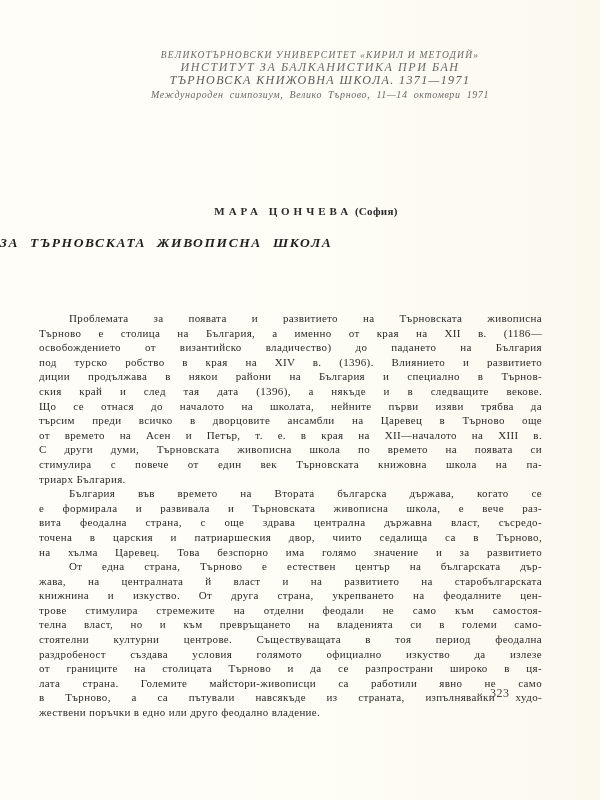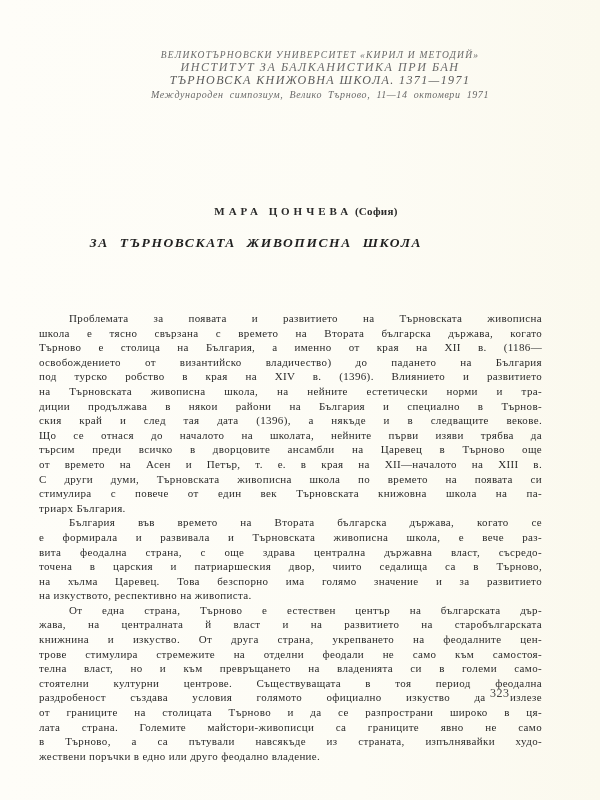--- a/index.html
+++ b/index.html
@@ -69,21 +69,21 @@
       letter-spacing: 4px;
     }
     .author .place {
       letter-spacing: 0.3px;
     }
     .title {
       position: absolute;
       top: 235px;
       left: 0;
       width: 512px;
-      text-align: center;
+      text-align: left;
       font-size: 13.5px;
       font-weight: bold;
       font-style: italic;
       letter-spacing: 1.6px;
       word-spacing: 6px;
       color: #222;
     }
     .body {
       position: absolute;
       top: 283px;
@@ -134,54 +134,51 @@
     <span class="name">МАРА ЦОНЧЕВА</span>
     <span class="place">(София)</span>
   </div>
 
   <div class="title">ЗА ТЪРНОВСКАТА ЖИВОПИСНА ШКОЛА</div>
 
   <div class="body">
 
     <div>
       <span class="ln first">Проблемата за появата и развитието на Търновската живописна</span>
-      <span class="ln">школа е тясно свързана с времето на Втората българска държава, когато</span>
       <span class="ln">Търново е столица на България, а именно от края на XII в. (1186—</span>
       <span class="ln">освобождението от византийско владичество) до падането на България</span>
       <span class="ln">под турско робство в края на XIV в. (1396). Влиянието и развитието</span>
-      <span class="ln">на Търновската живописна школа, на нейните естетически норми и тра-</span>
       <span class="ln">диции продължава в някои райони на България и специално в Търнов-</span>
       <span class="ln">ския край и след тая дата (1396), а някъде и в следващите векове.</span>
       <span class="ln">Що се отнася до началото на школата, нейните първи изяви трябва да</span>
       <span class="ln">търсим преди всичко в дворцовите ансамбли на Царевец в Търново още</span>
       <span class="ln">от времето на Асен и Петър, т. е. в края на XII—началото на XIII в.</span>
       <span class="ln">С други думи, Търновската живописна школа по времето на появата си</span>
       <span class="ln">стимулира с повече от един век Търновската книжовна школа на па-</span>
       <span class="ln last">триарх България.</span>
     </div>
 
     <div>
       <span class="ln first">България във времето на Втората българска държава, когато се</span>
       <span class="ln">е формирала и развивала и Търновската живописна школа, е вече раз-</span>
       <span class="ln">вита феодална страна, с още здрава централна държавна власт, съсредо-</span>
       <span class="ln">точена в царския и патриаршеския двор, чиито седалища са в Търново,</span>
       <span class="ln">на хълма Царевец. Това безспорно има голямо значение и за развитието</span>
-      <span class="ln last">на изкуството, респективно на живописта.</span>
     </div>
 
     <div>
       <span class="ln first">От една страна, Търново е естествен център на българската дър-</span>
       <span class="ln">жава, на централната й власт и на развитието на старобългарската</span>
       <span class="ln">книжнина и изкуство. От друга страна, укрепването на феодалните цен-</span>
       <span class="ln">трове стимулира стремежите на отделни феодали не само към самостоя-</span>
       <span class="ln">телна власт, но и към превръщането на владенията си в големи само-</span>
       <span class="ln">стоятелни културни центрове. Съществуващата в тоя период феодална</span>
       <span class="ln">раздробеност създава условия голямото официално изкуство да излезе</span>
       <span class="ln">от границите на столицата Търново и да се разпространи широко в ця-</span>
-      <span class="ln">лата страна. Големите майстори-живописци са границите явно не само</span>
+      <span class="ln">лата страна. Големите майстори-живописци са работили явно не само</span>
       <span class="ln">в Търново, а са пътували навсякъде из страната, изпълнявайки худо-</span>
       <span class="ln last">жествени поръчки в едно или друго феодално владение.</span>
     </div>
   </div>
 
   <div class="page-number">323</div>
 
 </div>
 
 </body></html>

